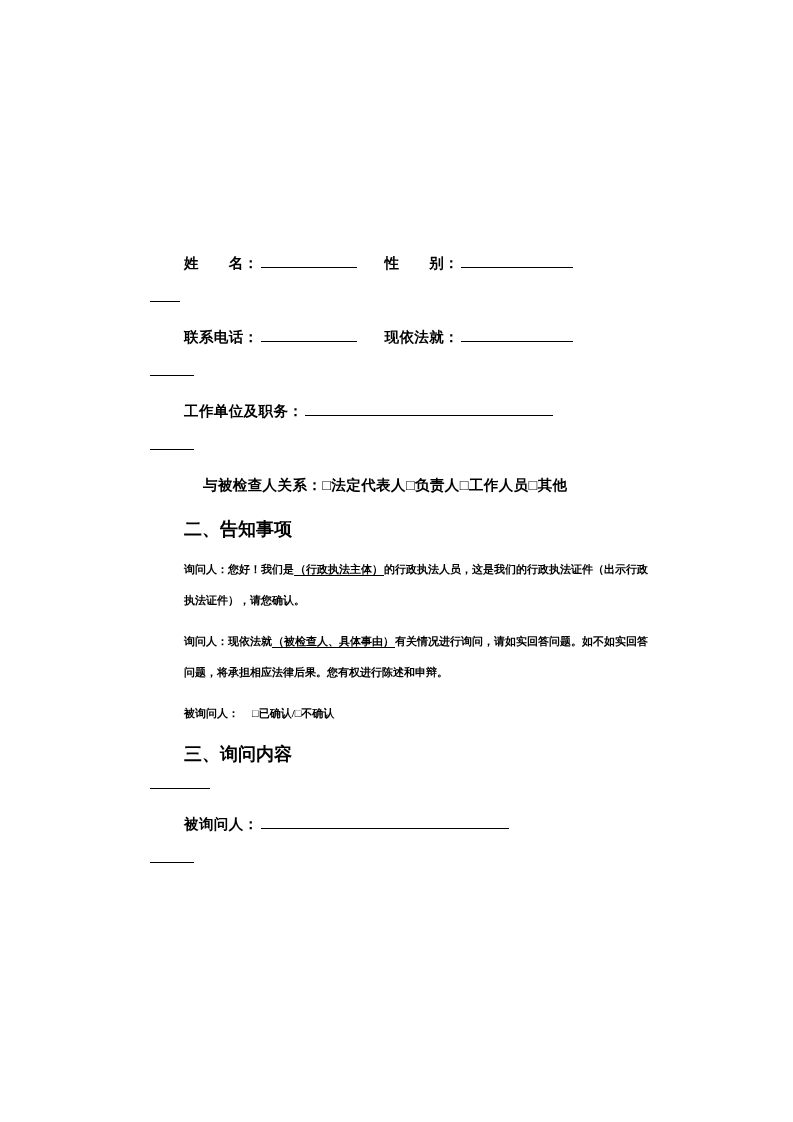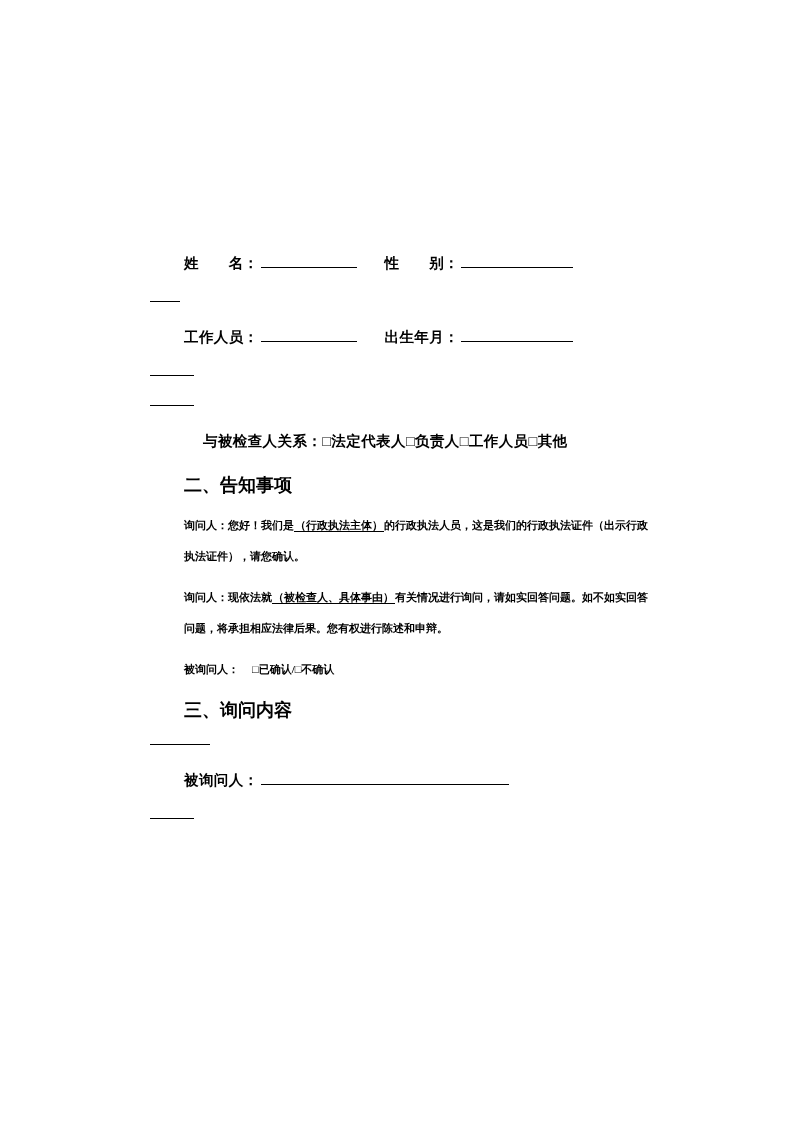--- a/index.html
+++ b/index.html
@@ -93,26 +93,29 @@
   <div class="doc-body">
 
     <div class="line indent">
       <span>姓　　名：</span><span class="blank b-md"></span><span class="sp-2"></span><span>性　　别：</span><span class="blank b-lg"></span>
     </div>
     <div class="tail-line">
       <span class="blank b-wrap2"></span>
     </div>
 
     <div class="line indent">
-      <span>工作人员：</span><span class="blank b-md"></span><span class="sp-2"></span><span>出生年月：</span><span class="blank b-lg"></span>
+      <span>联系电话：</span><span class="blank b-md"></span><span class="sp-2"></span><span>现依法就：</span><span class="blank b-lg"></span>
     </div>
     <div class="tail-line">
       <span class="blank b-wrap3"></span>
     </div>
 
+    <div class="line indent">
+      <span>工作单位及职务：</span><span class="blank b-xxl"></span>
+    </div>
     <div class="tail-line">
       <span class="blank b-wrap3"></span>
     </div>
 
     <div class="line indent" style="padding-left:36px;">
       <span class="hang" style="display:inline;margin-left:19px;">
         <span>与被检查人关系：</span><span class="box">□法定代表人</span><span class="box">□负责人</span><span class="box">□工作人员</span><span class="box">□其他</span>
       </span>
     </div>
 

